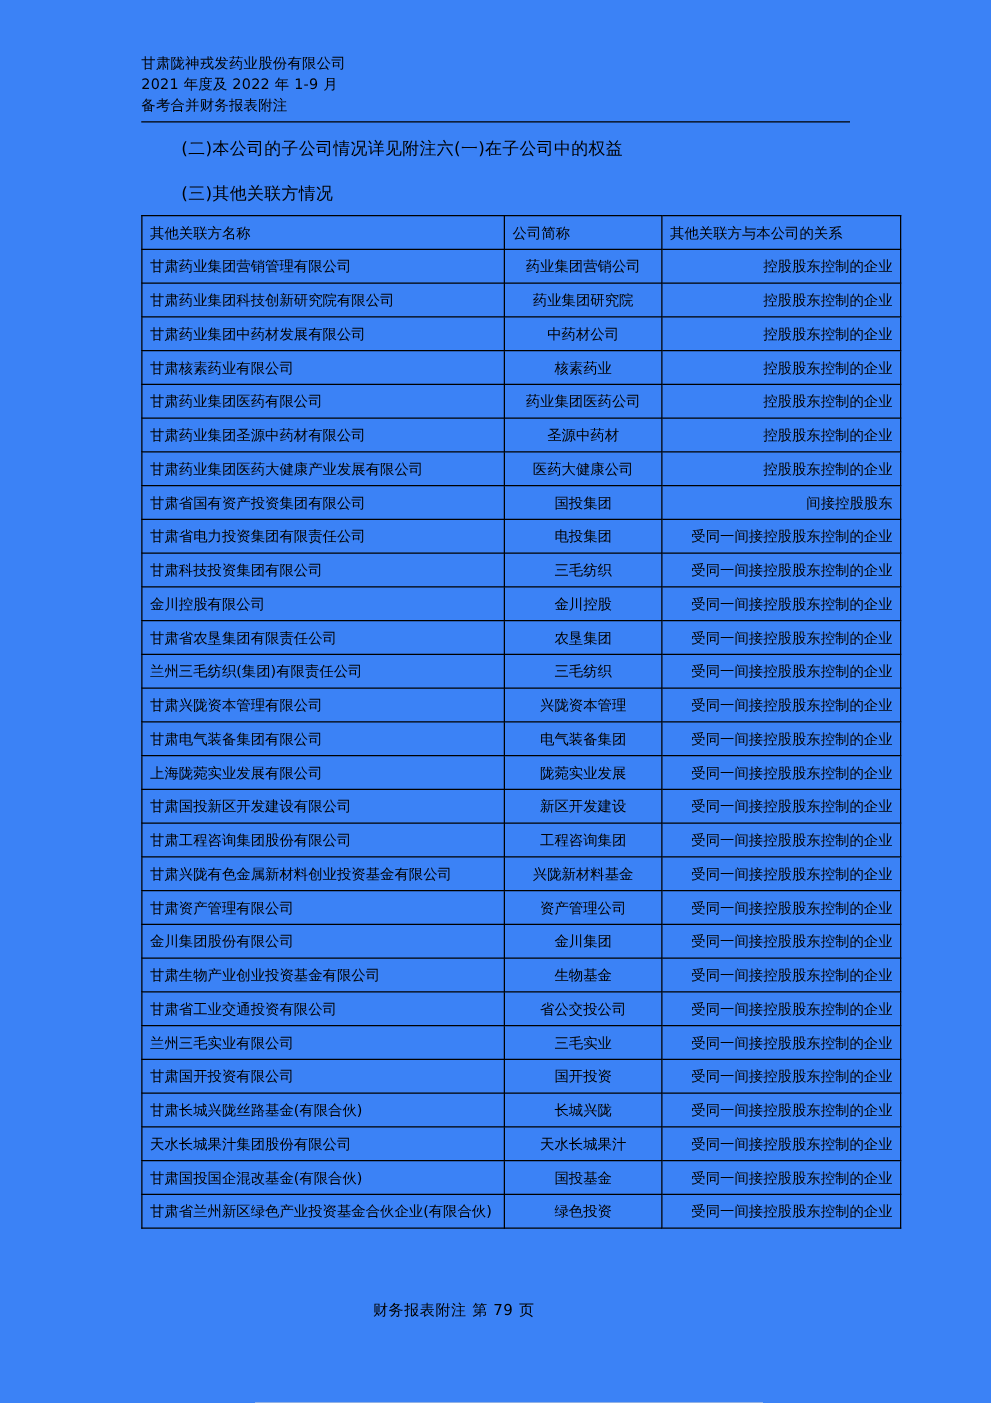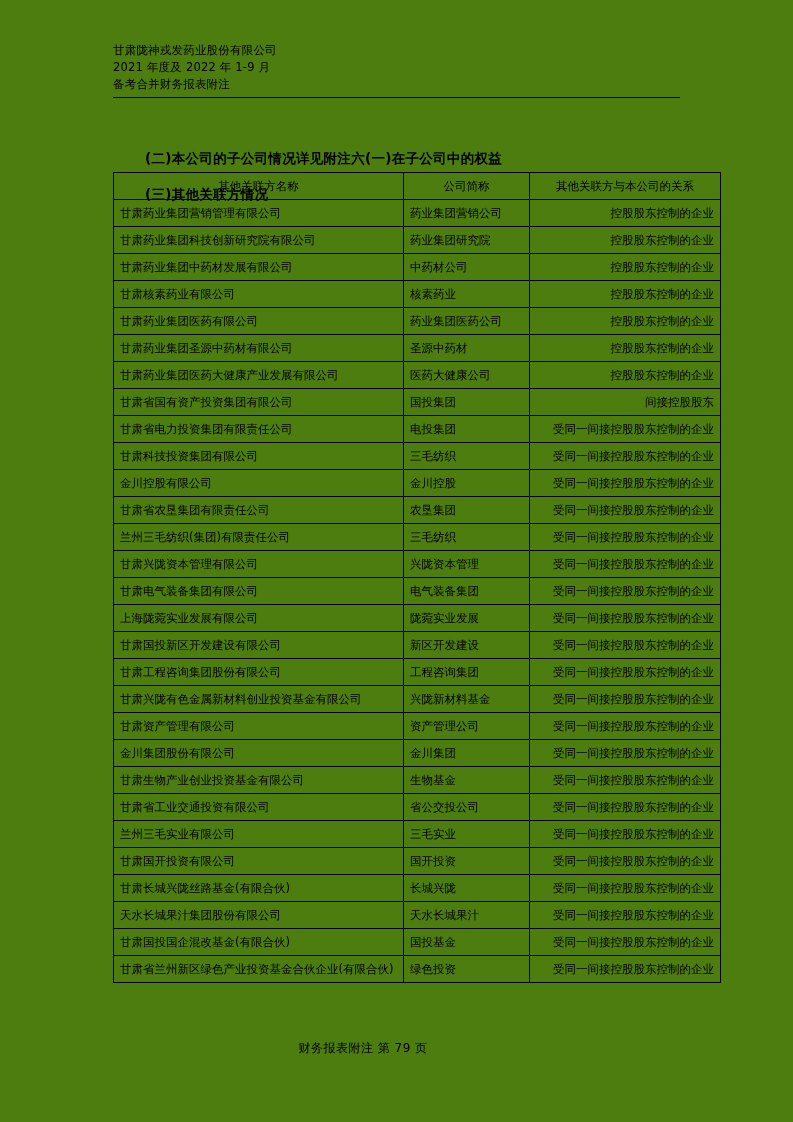--- a/index.html
+++ b/index.html
@@ -3,21 +3,21 @@
 <meta charset="utf-8">
 <style>
   html, body {
     margin: 0;
     padding: 0;
     background: #d8d8d8;
   }
   .page {
     width: 793px;
     height: 1122px;
-    background: #4d7c0f;
+    background: #3b82f6;
     margin: 0 auto;
     position: relative;
     box-sizing: border-box;
     font-family: "DejaVu Sans", "Liberation Sans", sans-serif;
     color: #000;
     overflow: hidden;
   }
   .header {
     position: absolute;
     left: 113px;
@@ -28,23 +28,22 @@
   }
   .header div {
     font-size: 11.5px;
     line-height: 17px;
     letter-spacing: 0.2px;
   }
   .section-title {
     position: absolute;
     left: 145px;
     font-size: 13.5px;
-    font-weight: bold;
+    font-weight: normal;
     letter-spacing: 0.3px;
-    margin-top: 40px;
   }
   #title-a { top: 110px; }
   #title-b { top: 146px; }
 
   table.reltable {
     position: absolute;
     left: 113px;
     top: 172px;
     width: 568px;
     border-collapse: collapse;
@@ -53,24 +52,24 @@
   table.reltable td, table.reltable th {
     border: 1px solid #000;
     font-size: 11.5px;
     font-weight: normal;
     padding: 4px 6px;
     line-height: 16px;
     vertical-align: middle;
     height: 18px;
   }
   table.reltable th {
-    text-align: center;
+    text-align: left;
   }
   .col-name { width: 277px; text-align: left; }
-  .col-abbr { width: 113px; text-align: left; }
+  .col-abbr { width: 113px; text-align: center; }
   .col-rel  { width: 178px; text-align: right; }
 
   .footer {
     position: absolute;
     left: 0;
     top: 1040px;
     width: 726px;
     text-align: center;
     font-size: 12px;
     letter-spacing: 0.5px;

